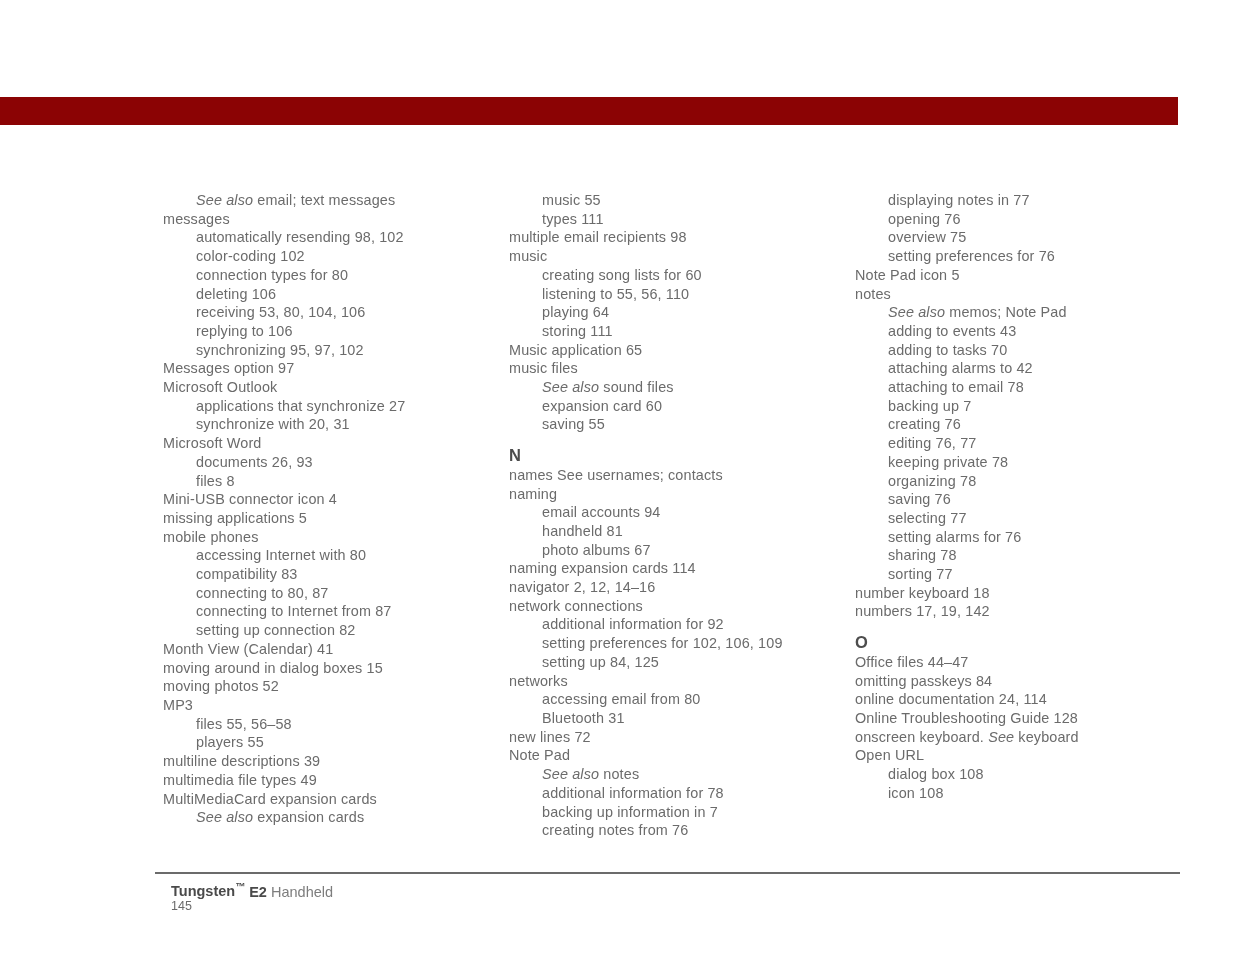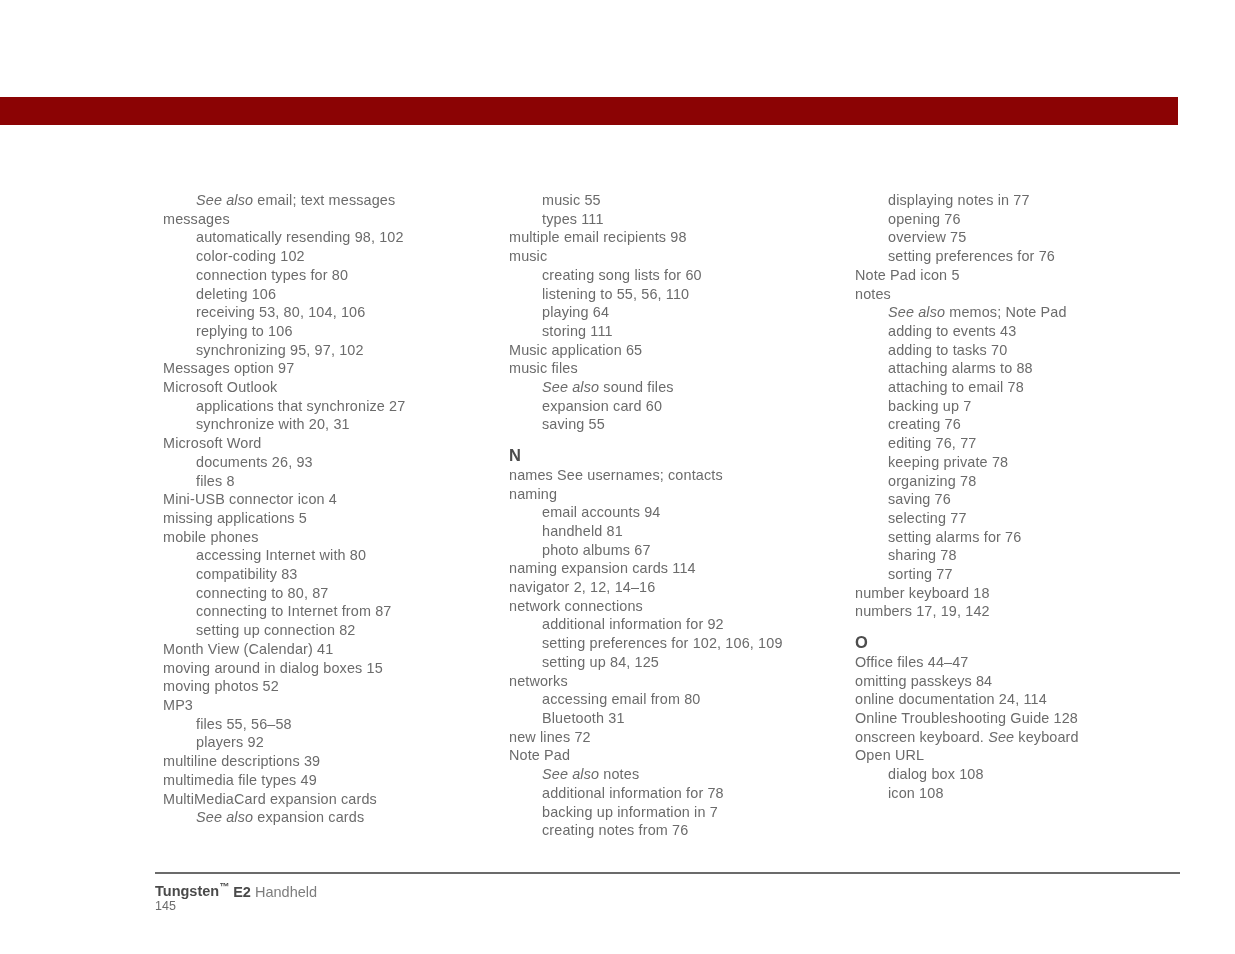--- a/index.html
+++ b/index.html
@@ -103,20 +103,21 @@
     font-weight: bold;
     color: #4a4a4a;
   }
   #footer-product .kind {
     font-weight: normal;
     color: #7d7d7d;
   }
   #page-number {
     font-size: 12.5px;
     color: #6b6b6b;
+    margin-left: 16px;
   }
 </style>
 </head>
 <body>
 
 <div id="header-band"></div>
 
 <div id="index-columns">
   <div class="index-column" id="column-1">
       <div class="index-entry sub"><span class="seealso">See also</span> email; text messages</div>
@@ -141,21 +142,21 @@
       <div class="index-entry sub">accessing Internet with 80</div>
       <div class="index-entry sub">compatibility 83</div>
       <div class="index-entry sub">connecting to 80, 87</div>
       <div class="index-entry sub">connecting to Internet from 87</div>
       <div class="index-entry sub">setting up connection 82</div>
       <div class="index-entry">Month View (Calendar) 41</div>
       <div class="index-entry">moving around in dialog boxes 15</div>
       <div class="index-entry">moving photos 52</div>
       <div class="index-entry">MP3</div>
       <div class="index-entry sub">files 55, 56–58</div>
-      <div class="index-entry sub">players 92</div>
+      <div class="index-entry sub">players 55</div>
       <div class="index-entry">multiline descriptions 39</div>
       <div class="index-entry">multimedia file types 49</div>
       <div class="index-entry">MultiMediaCard expansion cards</div>
       <div class="index-entry sub"><span class="seealso">See also</span> expansion cards</div>
     </div>
   <div class="index-column" id="column-2">
       <div class="index-entry sub">music 55</div>
       <div class="index-entry sub">types 111</div>
       <div class="index-entry">multiple email recipients 98</div>
       <div class="index-entry">music</div>
@@ -193,21 +194,21 @@
   <div class="index-column" id="column-3">
       <div class="index-entry sub">displaying notes in 77</div>
       <div class="index-entry sub">opening 76</div>
       <div class="index-entry sub">overview 75</div>
       <div class="index-entry sub">setting preferences for 76</div>
       <div class="index-entry">Note Pad icon 5</div>
       <div class="index-entry">notes</div>
       <div class="index-entry sub"><span class="seealso">See also</span> memos; Note Pad</div>
       <div class="index-entry sub">adding to events 43</div>
       <div class="index-entry sub">adding to tasks 70</div>
-      <div class="index-entry sub">attaching alarms to 88</div>
+      <div class="index-entry sub">attaching alarms to 42</div>
       <div class="index-entry sub">attaching to email 78</div>
       <div class="index-entry sub">backing up 7</div>
       <div class="index-entry sub">creating 76</div>
       <div class="index-entry sub">editing 76, 77</div>
       <div class="index-entry sub">keeping private 78</div>
       <div class="index-entry sub">organizing 78</div>
       <div class="index-entry sub">saving 76</div>
       <div class="index-entry sub">selecting 77</div>
       <div class="index-entry sub">setting alarms for 76</div>
       <div class="index-entry sub">sharing 78</div>

